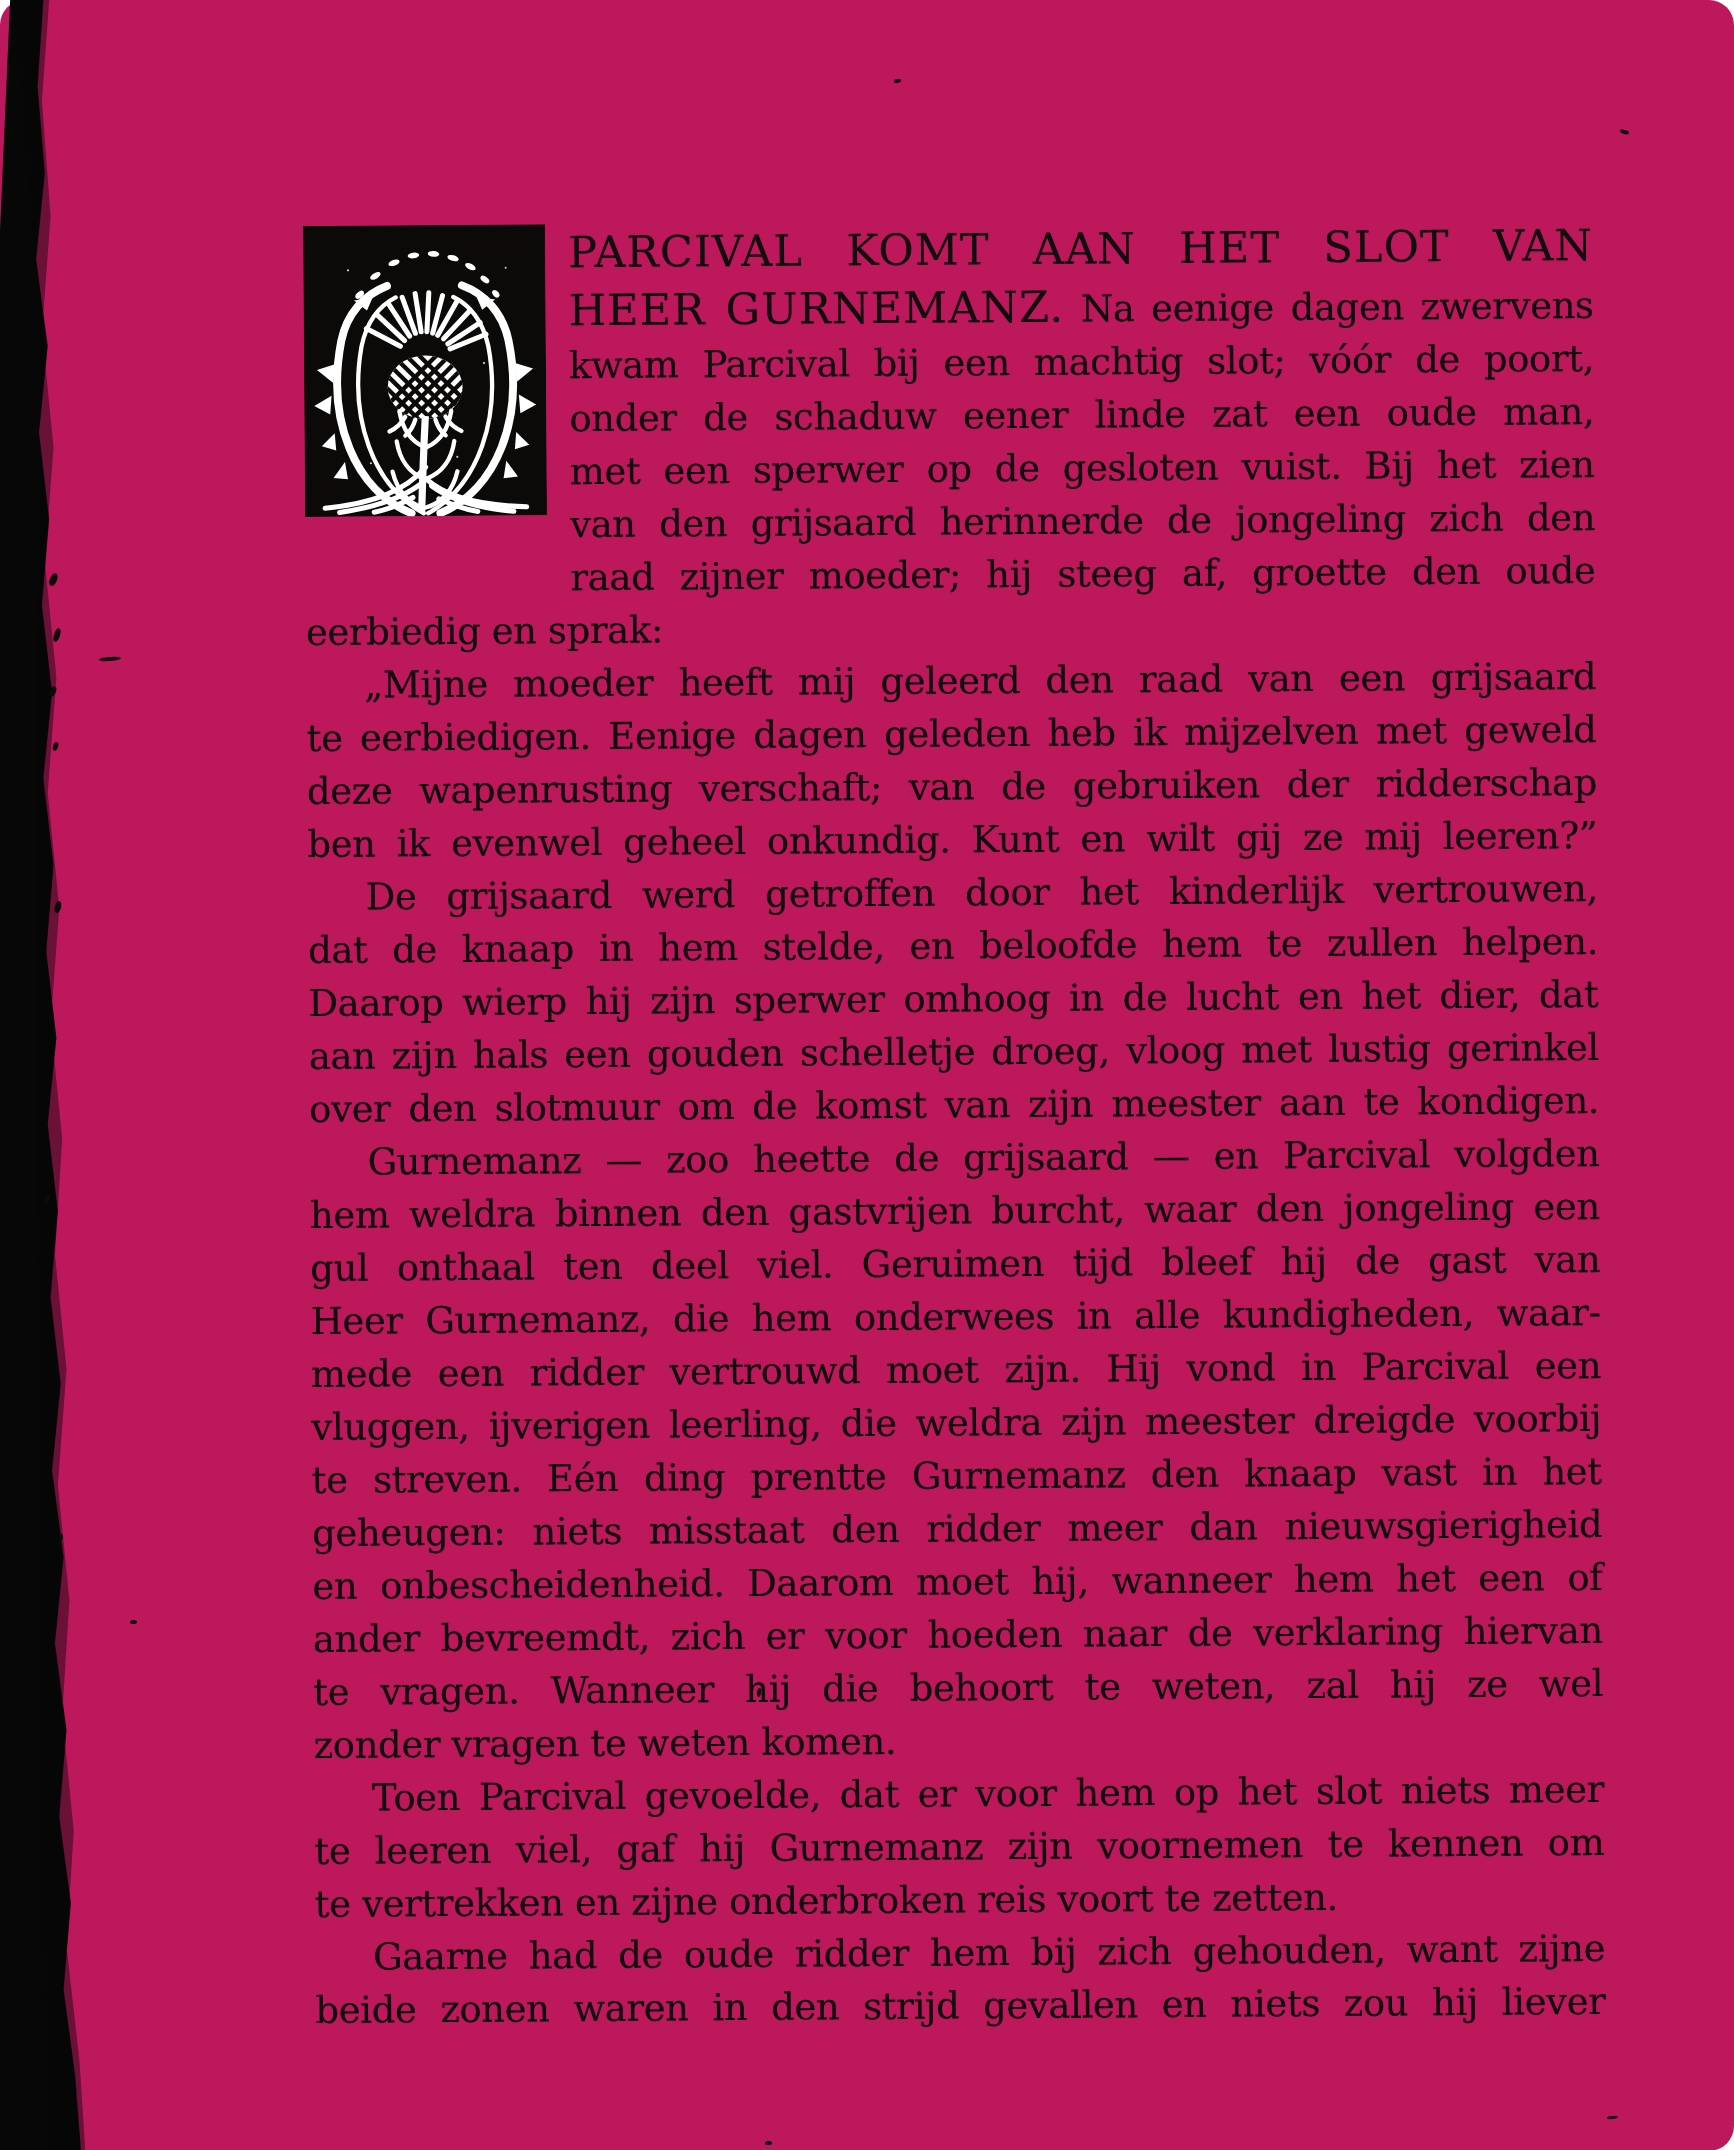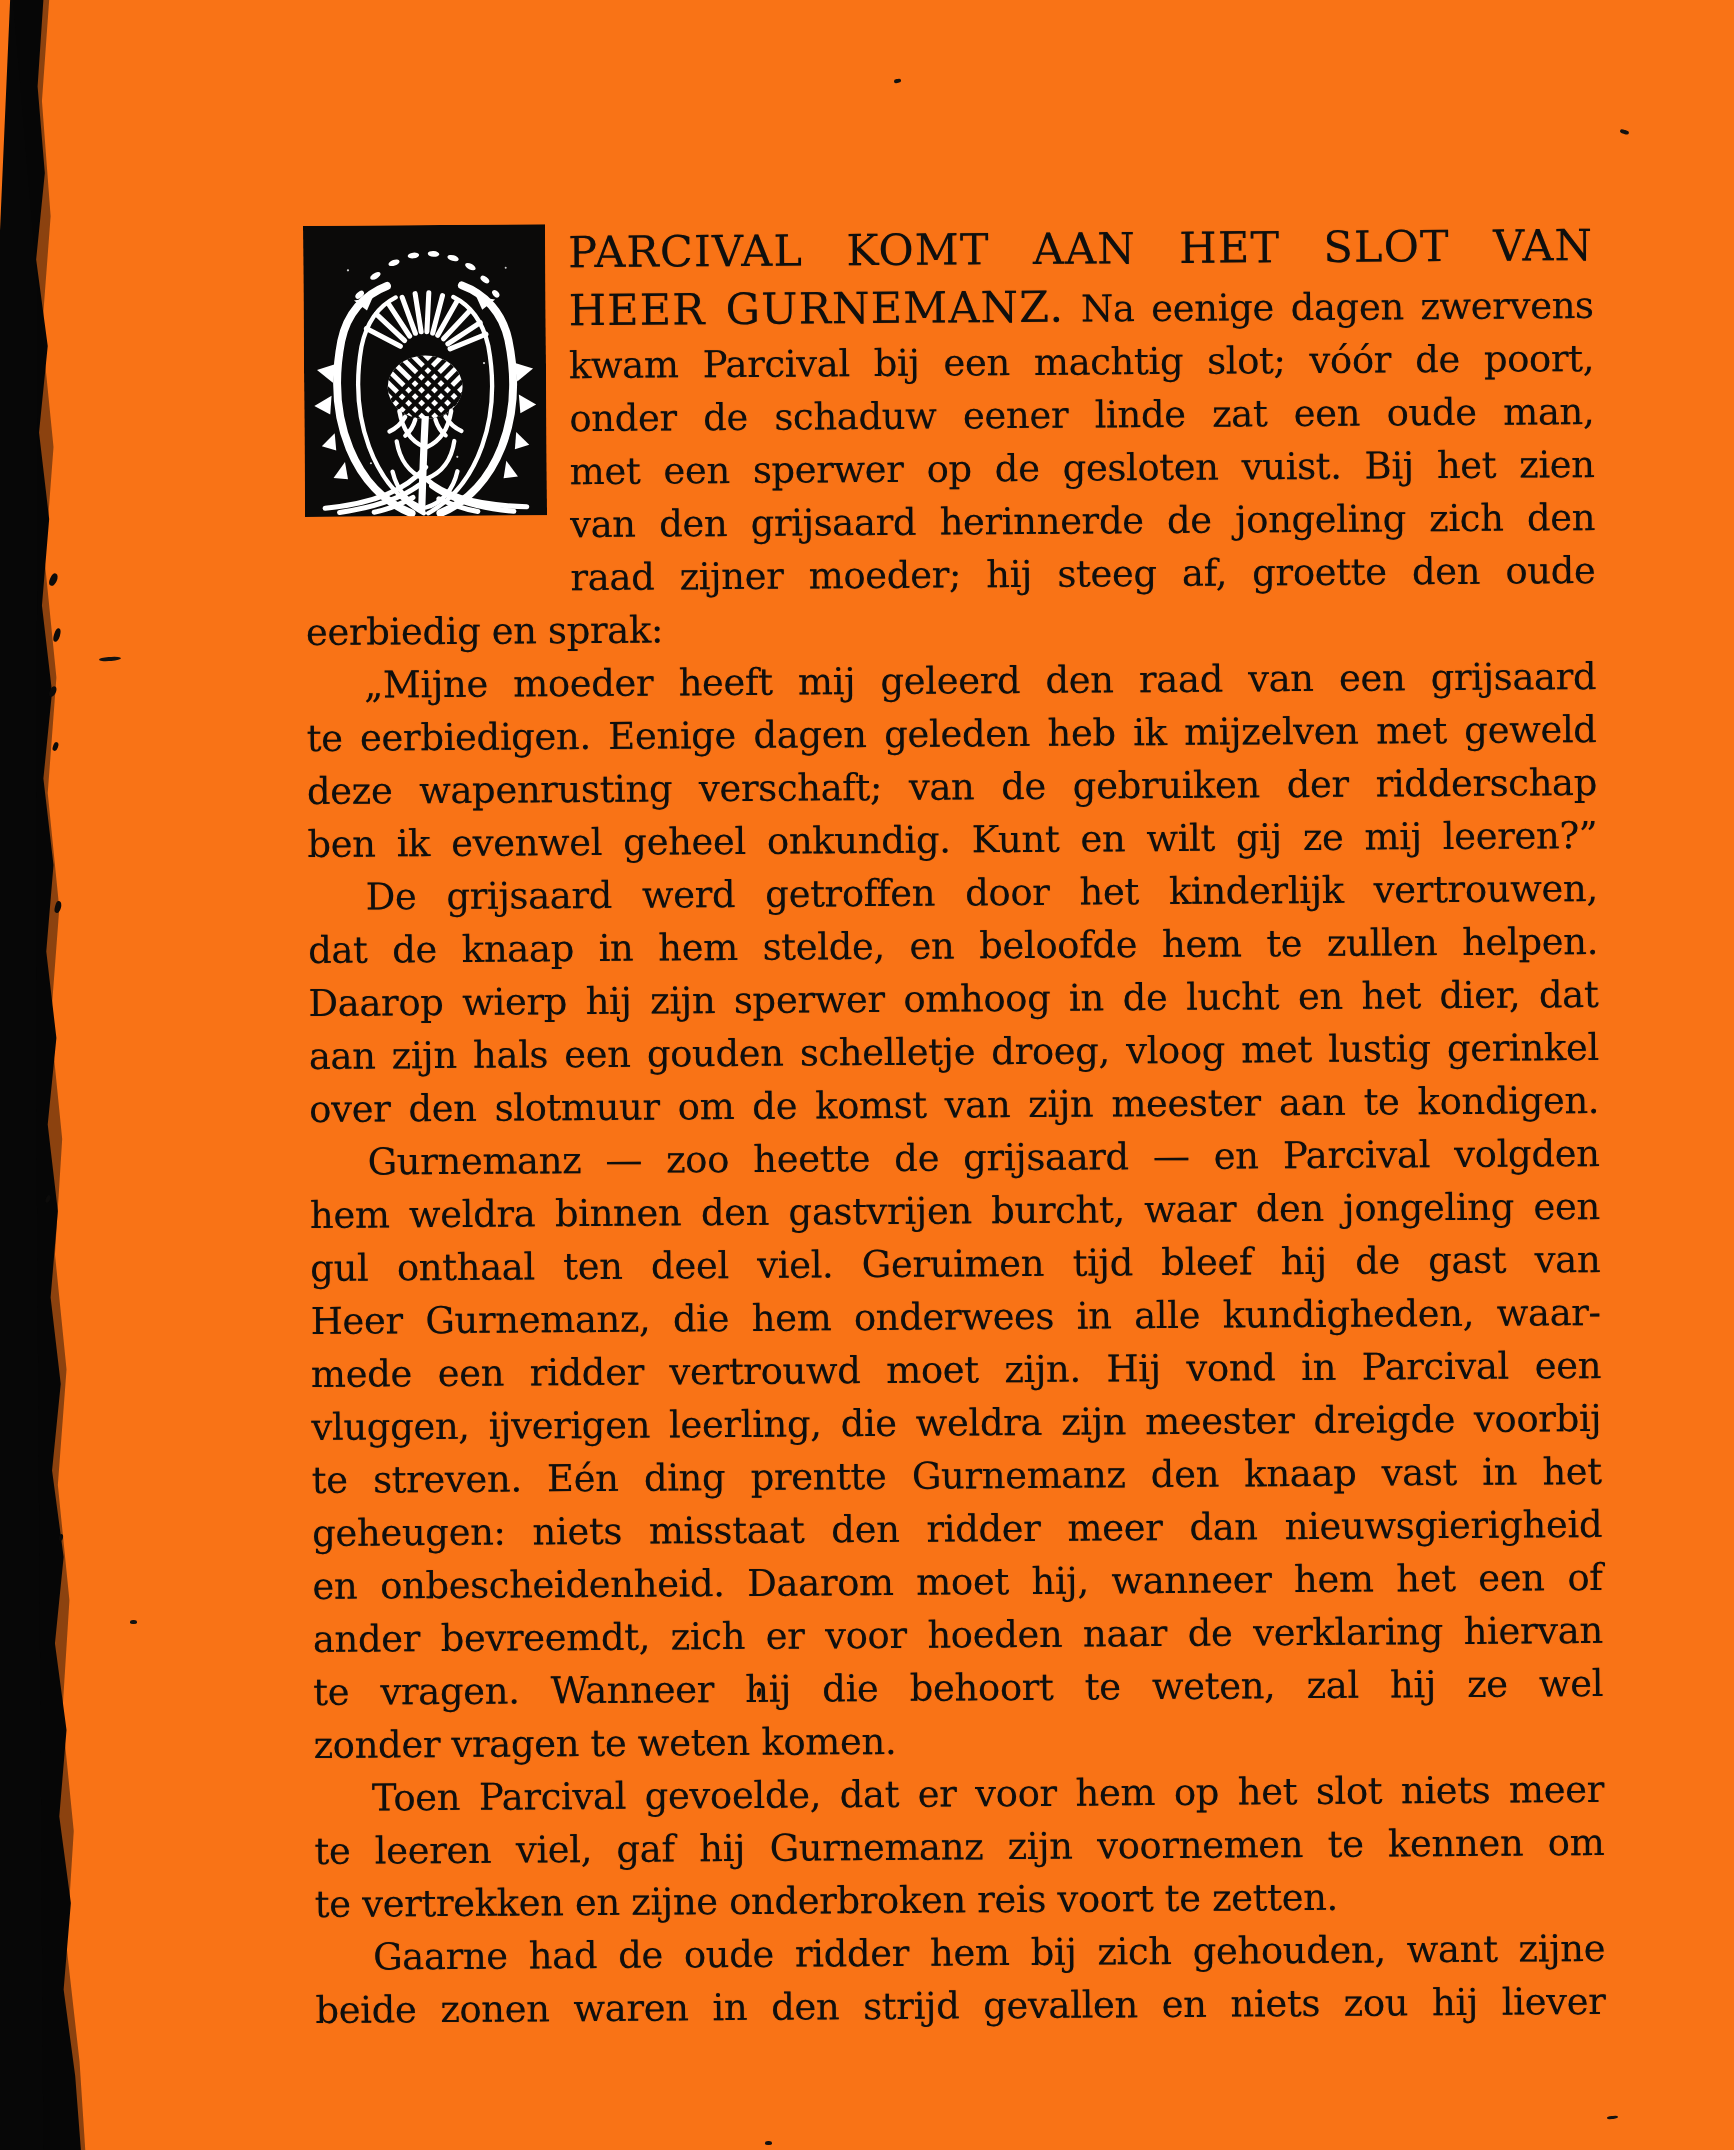--- a/index.html
+++ b/index.html
@@ -4,23 +4,24 @@
 <style>
   html,body{
     margin:0; padding:0;
     width:1734px; height:2151px;
     background:#ffffff;
     overflow:hidden;
   }
   .page{
     position:relative;
     width:1734px; height:2151px;
-    background:#f97316;
+    background:#be185d;
     font-family:"DejaVu Serif","Liberation Serif",serif;
     color:#100f0d;
+    border-radius:25px;
   }
   
   .scan-band{
     position:absolute; left:0; top:0; width:94px; height:2151px;
   }
   
   .text-block{
     position:absolute; left:303px; top:225px; width:1290px;
     transform:rotate(-0.4deg);
     transform-origin:0 0;

